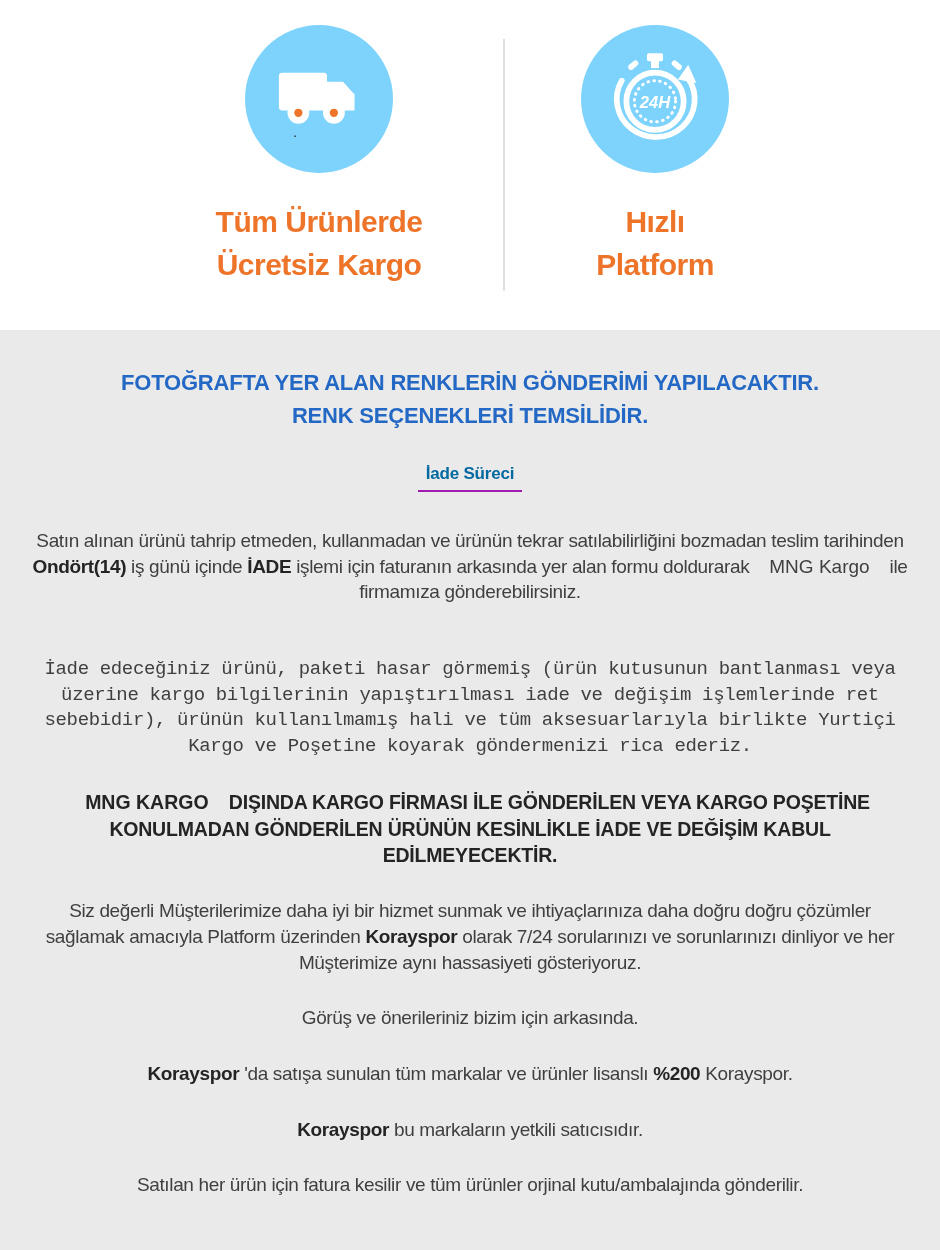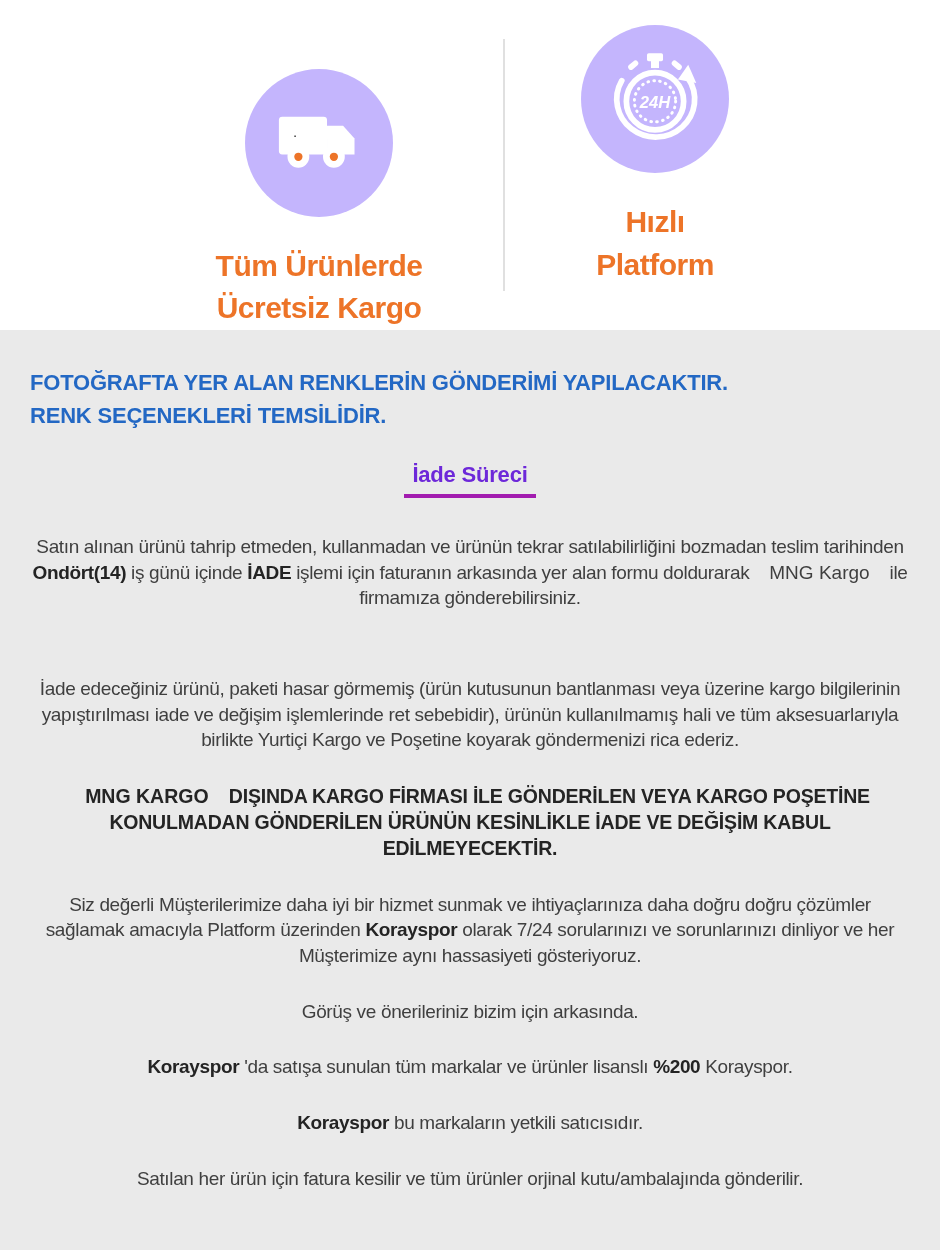--- a/index.html
+++ b/index.html
@@ -24,28 +24,28 @@
     display: flex;
     justify-content: center;
     padding-top: 25px;
   }
   .feature {
     display: flex;
     flex-direction: column;
     align-items: center;
     flex: 0 0 auto;
   }
-  .feature.col1 { width: 368px; justify-content: flex-end; }
+  .feature.col1 { width: 368px; }
   .feature.col2 { width: 268px; }
   .feature.col3 { width: 300px; }
   .icon-circle {
     width: 148px;
     height: 148px;
     border-radius: 50%;
-    background: #c4b5fd;
+    background: #7dd3fc;
     display: flex;
     align-items: center;
     justify-content: center;
   }
   .icon-circle svg { width: 110px; height: 110px; display: block; }
   .feature-label {
     margin-top: 28px;
     color: #ed7428;
     font-weight: bold;
     font-size: 30px;
@@ -74,49 +74,50 @@
   .info {
     background: #eaeaea;
     min-height: 920px;
     padding: 36px 30px 10px;
   }
   .notice {
     color: #2368c4;
     font-weight: bold;
     font-size: 22px;
     line-height: 1.5;
+    text-align: center;
     white-space: pre-line;
     letter-spacing: -0.2px;
     margin: 0 0 30px;
   }
   .return-heading {
     text-align: center;
     margin: 0 0 36px;
   }
   .return-heading .hlink {
-    color: #6d28d9;
-    font-size: 22px;
+    color: #0369a1;
+    font-size: 17px;
     font-weight: bold;
-    border-bottom: 4px solid #a21caf;
+    border-bottom: 2px solid #a21caf;
     padding: 0 8px 6px;
     display: inline-block;
     letter-spacing: -0.2px;
   }
   .para {
     font-size: 19px;
     color: #3f3f3f;
     text-align: center;
     line-height: 1.35;
     margin: 0 auto 30px;
     max-width: 880px;
     letter-spacing: -0.35px;
   }
   .para .seg-bold { font-weight: bold; color: #242424; }
   .para .seg-wide { letter-spacing: 0; margin: 0 15px; }
-  .para.gap-top { margin-top: 65px; }
+  .para.gap-top { margin-top: 52px; font-family: Liberation Mono, monospace; }
   .para.caps {
     font-weight: bold;
     color: #282828;
     font-size: 19.5px;
     max-width: 830px;
     letter-spacing: -0.2px;
   }
 </style>
 </head>
 <body>

